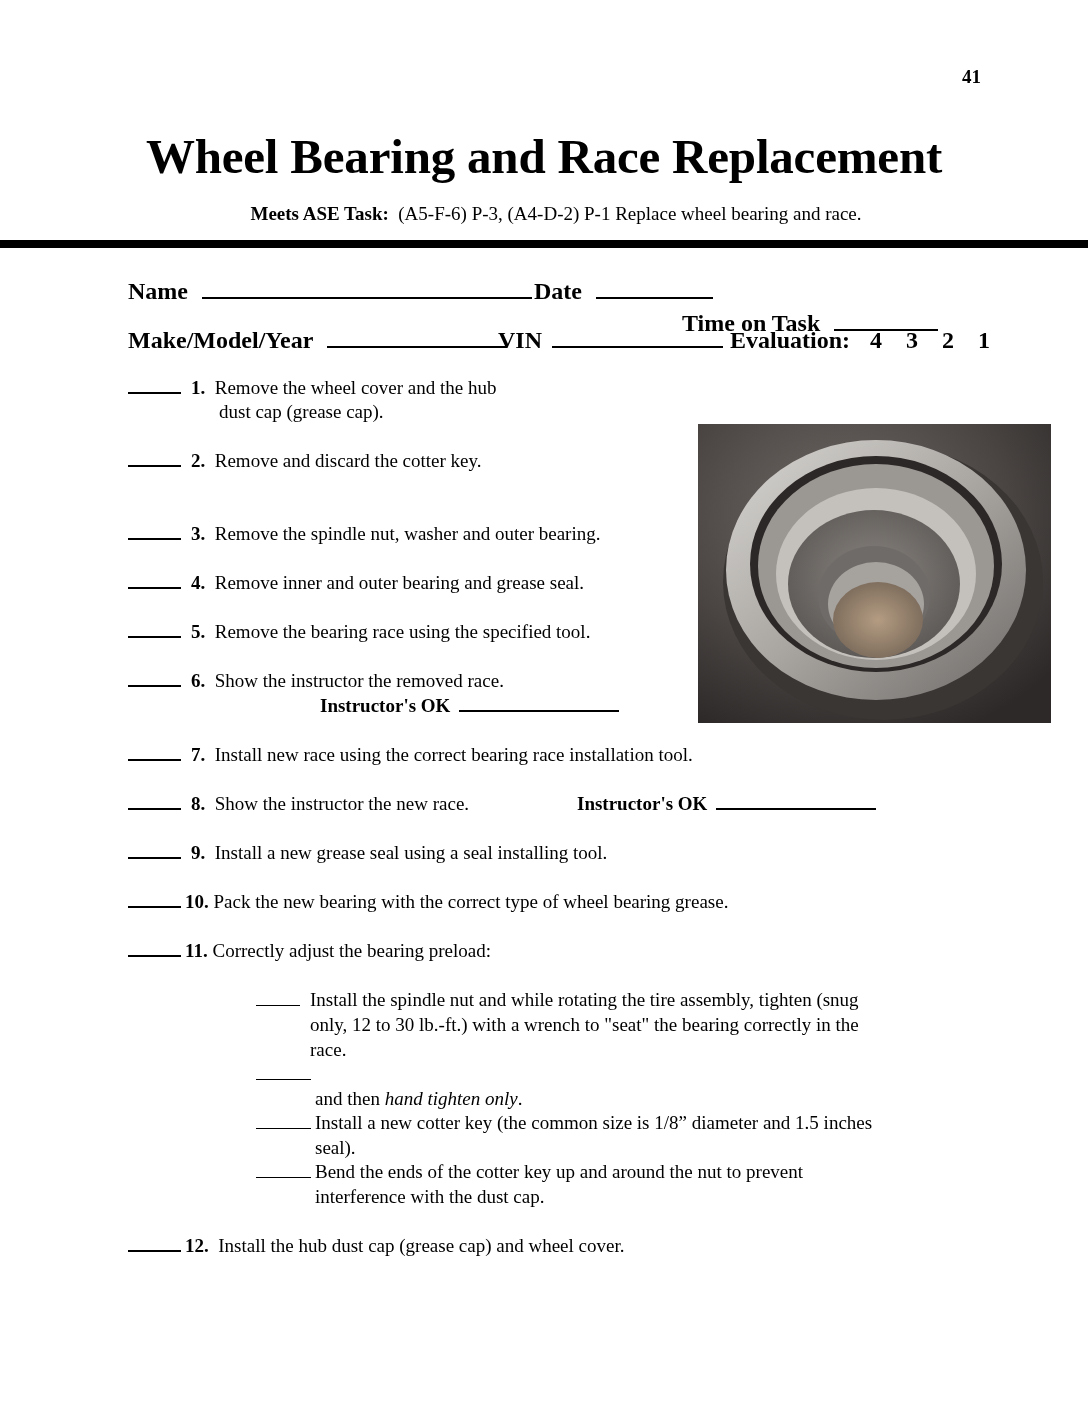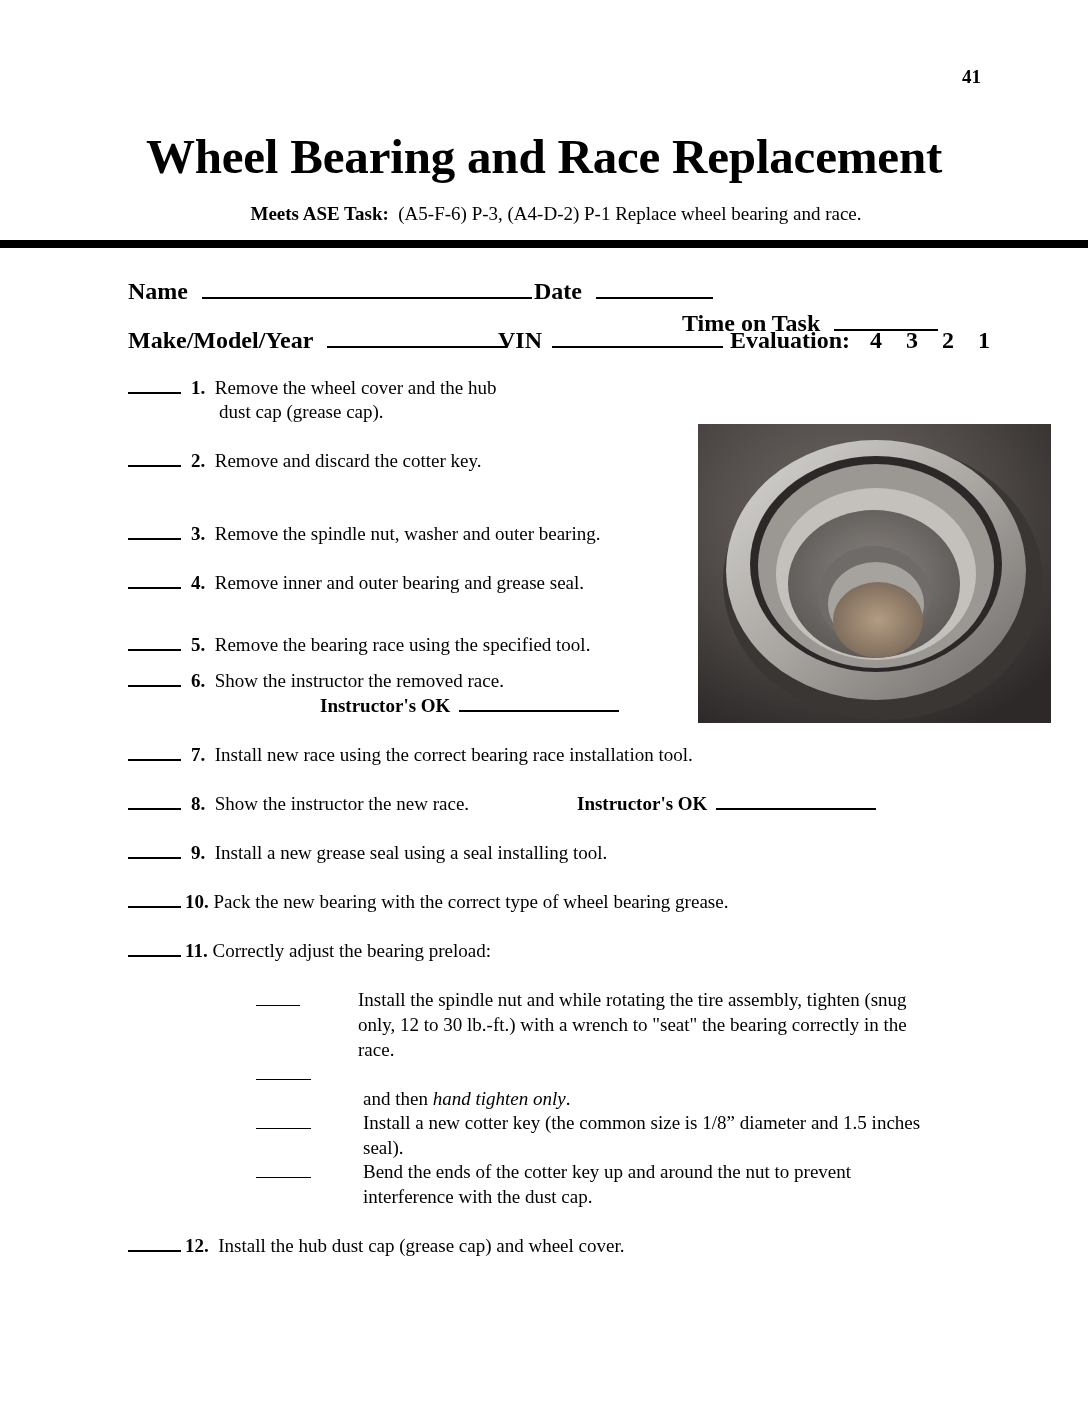--- a/index.html
+++ b/index.html
@@ -16,21 +16,21 @@
     .hdr { font-size: 24px; font-weight: bold; white-space: nowrap; }
     .line { display: inline-block; border-bottom: 2px solid #000; vertical-align: baseline; height: 16px; }
     .step { font-size: 19px; white-space: nowrap; line-height: 24px; }
     .step .blank { display: inline-block; width: 53px; border-bottom: 2px solid #000; height: 16px; margin-right: 10px; }
     .step .num { font-weight: bold; }
     .step .txt { }
     .indent { display: block; padding-left: 91px; }
     .ok { font-weight: bold; }
     .sub { font-size: 19px; line-height: 24.5px; }
     .sub .sblank { position: absolute; left: 0; top: 0; height: 17px; border-bottom: 1.5px solid #000; }
-    .sub .stext { position: absolute; white-space: nowrap; margin-left: 48px; }
+    .sub .stext { position: absolute; white-space: nowrap; }
     .photo {
       left: 698px; top: 424px; width: 353px; height: 299px; overflow: hidden;
       background: radial-gradient(ellipse at 30% 20%, #6b6560 0%, #55504d 40%, #3e3a38 80%, #2f2c2b 100%);
     }
   </style>
 </head>
 <body>
 
 <div class="abs page-num">41</div>
 
@@ -81,21 +81,21 @@
 </div>
 
 <div class="abs step" style="left:128px; top:522px;">
   <span class="blank"></span><span class="num">3.</span>&nbsp;&nbsp;<span class="txt">Remove the spindle nut, washer and outer bearing.</span>
 </div>
 
 <div class="abs step" style="left:128px; top:571px;">
   <span class="blank"></span><span class="num">4.</span>&nbsp;&nbsp;<span class="txt">Remove inner and outer bearing and grease seal.</span>
 </div>
 
-<div class="abs step" style="left:128px; top:620px;margin-top:13px;">
+<div class="abs step" style="left:128px; top:620px;">
   <span class="blank"></span><span class="num">5.</span>&nbsp;&nbsp;<span class="txt">Remove the bearing race using the specified tool.</span>
 </div>
 
 <div class="abs step" style="left:128px; top:669px;">
   <span class="blank"></span><span class="num">6.</span>&nbsp;&nbsp;<span class="txt">Show the instructor the removed race.</span>
 </div>
 <div class="abs step" style="left:320px; top:694px;">
   <span class="ok">Instructor's OK</span>
   <span class="line" style="width:160px; margin-left:4px;"></span>
 </div>

